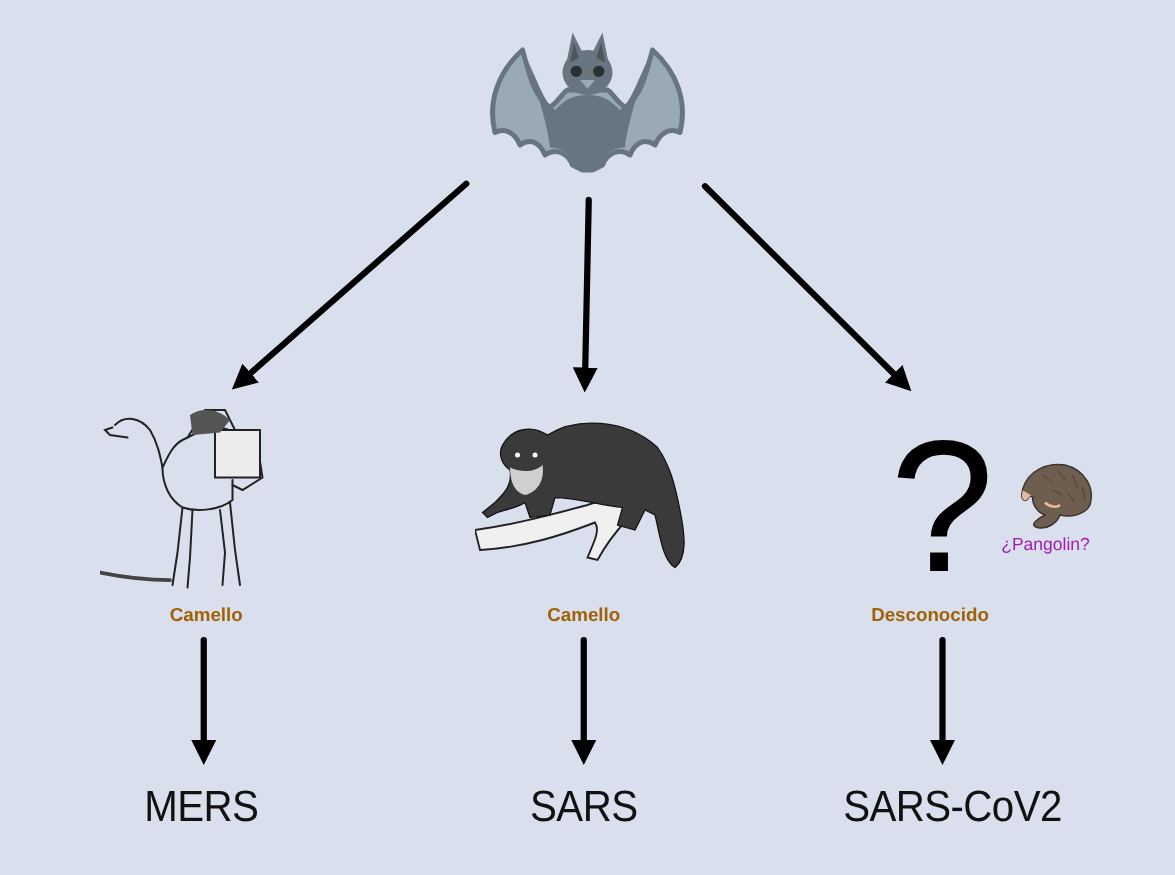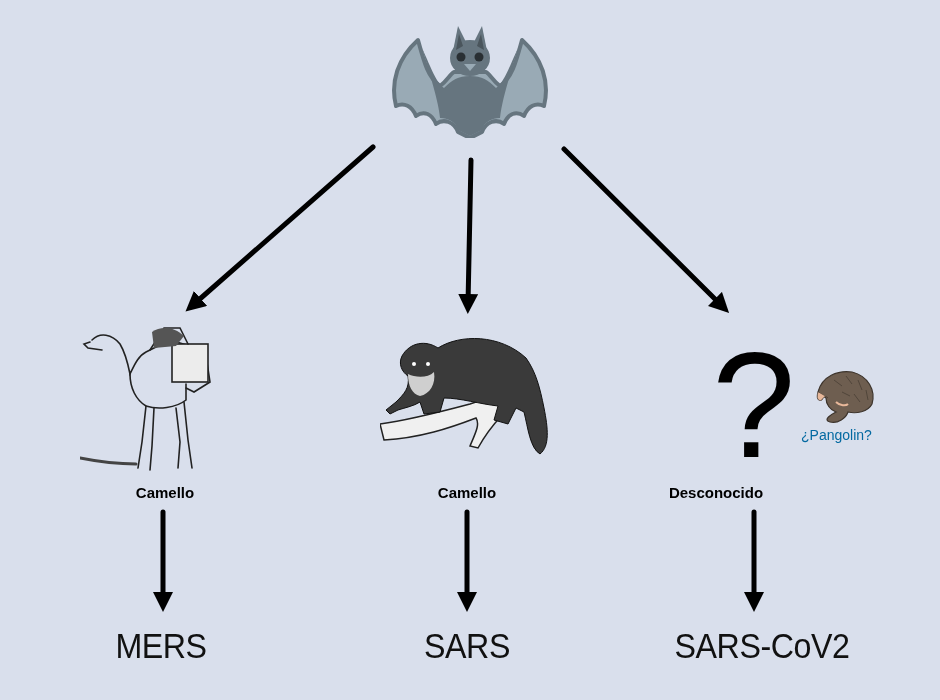--- a/index.html
+++ b/index.html
@@ -1,22 +1,22 @@
 <!DOCTYPE html>
 <html><head>
 <meta charset="utf-8">
 <style>
   html, body { margin:0; padding:0; }
   body { width:940px; height:700px; background:#d9dfec; position:relative; overflow:hidden; font-family:"Liberation Sans", sans-serif; }
   .abs { position:absolute; }
   svg.layer { position:absolute; left:0; top:0; }
-  .node-label { position:absolute; font-weight:bold; font-size:15px; color:#000000; text-align:center; transform:translateX(-50%); white-space:nowrap; }
+  .node-label { position:absolute; font-weight:bold; font-size:15px; color:#a16207; text-align:center; transform:translateX(-50%); white-space:nowrap; }
   .disease { position:absolute; font-size:35px; color:#111; text-align:center; transform:translateX(-50%) scaleX(0.92); white-space:nowrap; letter-spacing:-0.5px; }
   .qmark { position:absolute; font-size:150px; font-weight:normal; color:#000; line-height:1; }
-  .sub-label { position:absolute; font-size:14px; color:#0369a1; white-space:nowrap; }
+  .sub-label { position:absolute; font-size:14px; color:#a21caf; white-space:nowrap; }
 </style>
 </head>
 <body>
 
 <svg class="layer" width="940" height="700">
   <defs>
     <marker id="ah" markerWidth="4" markerHeight="4" refX="2" refY="2" orient="auto" markerUnits="strokeWidth">
       <path d="M0,0 L4,2 L0,4 Z" fill="#000"></path>
     </marker>
   </defs>
@@ -71,17 +71,17 @@
   <path d="M6,26 C4,32 6,36 10,34 C12,30 14,30 16,32" fill="#e8b89a" stroke="#3d342c" stroke-width="0.8"></path>
   <path d="M24,36 C28,40 34,40 36,38" stroke="#e8b89a" stroke-width="2" fill="none"></path>
   <g stroke="#3d342c" stroke-width="0.6" fill="none">
     <path d="M22,14 L30,20 M34,10 L40,18 M46,14 L50,24 M54,24 L56,34 M30,26 L38,30 M42,28 L48,36"></path>
   </g>
 </svg>
 <div class="sub-label" style="left:801px;top:427px">¿Pangolin?</div>
 
 <div class="node-label" style="left:165px;top:484px">Camello</div>
 <div class="node-label" style="left:467px;top:484px">Camello</div>
-<div class="node-label" style="left:716px;top:484px">Desconocido</div>
+<div class="node-label" style="left:744px;top:484px">Desconocido</div>
 
 <div class="disease" style="left:161px;top:626px">MERS</div>
 <div class="disease" style="left:467px;top:626px">SARS</div>
 <div class="disease" style="left:762px;top:626px">SARS-CoV2</div>
 
 </body></html>

